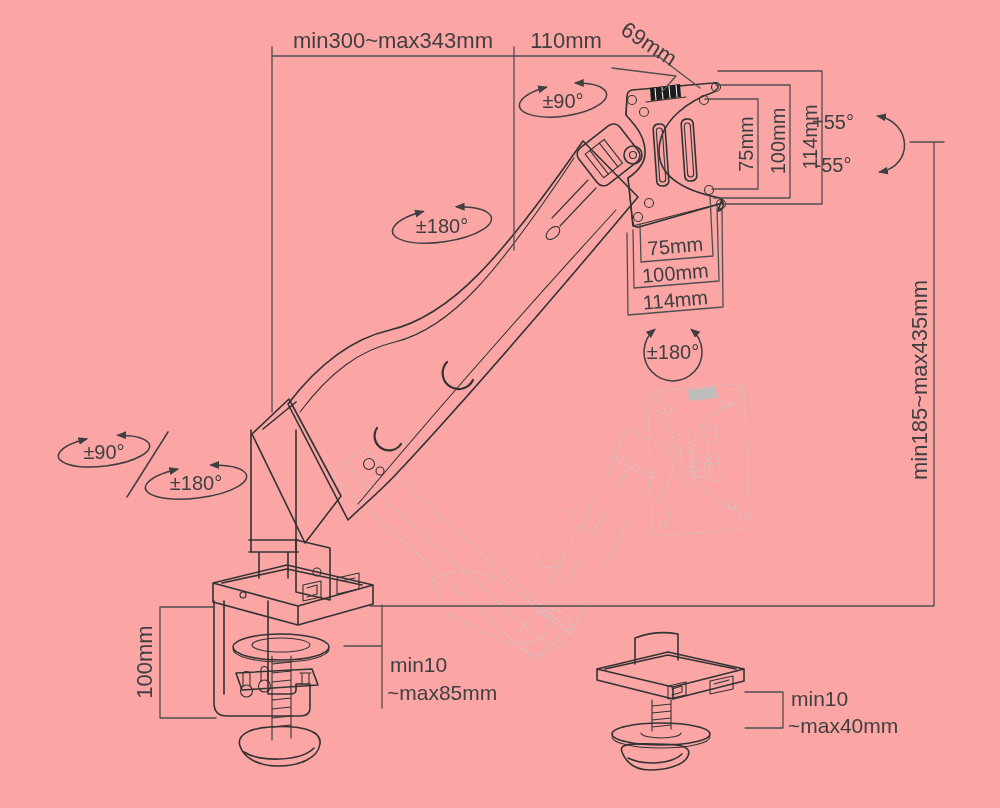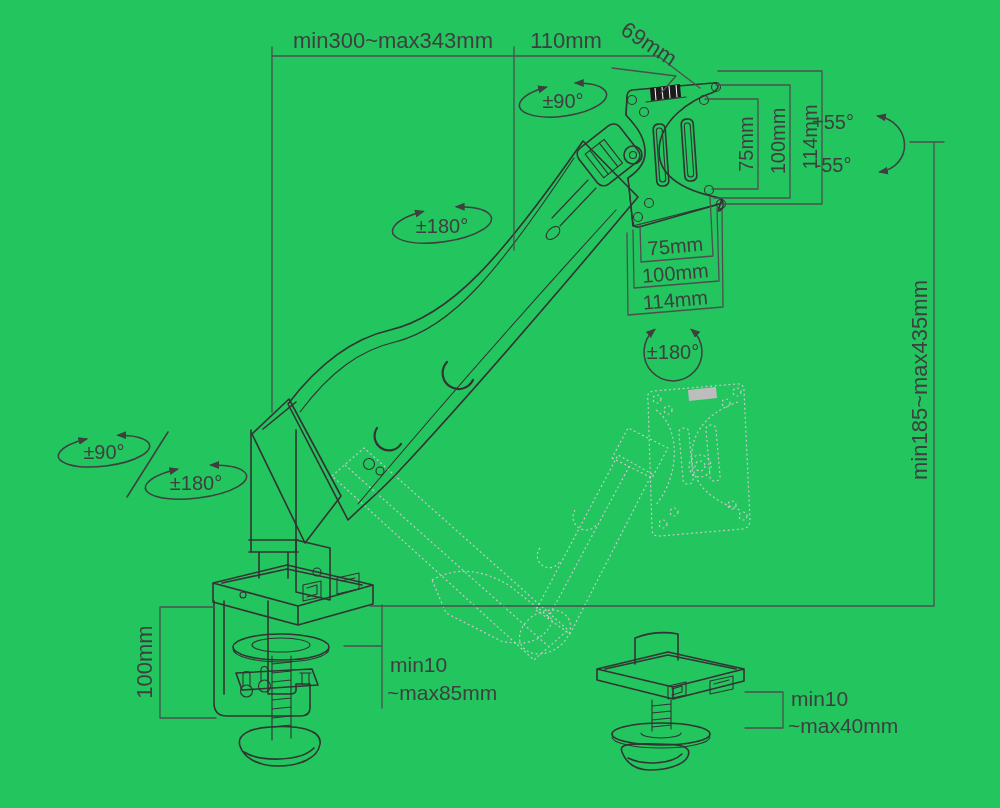--- a/index.html
+++ b/index.html
@@ -1,16 +1,16 @@
 <!DOCTYPE html>
 <html><head>
 <meta charset="utf-8">
 <style>
   html,body{margin:0;padding:0;background:#fff;}
-  .stage{position:relative;width:1000px;height:808px;background:#22c55e;overflow:hidden;}
+  .stage{position:relative;width:1000px;height:808px;background:#fca5a5;overflow:hidden;}
   svg{display:block;}
   .dim-text{font:22px "Liberation Sans", sans-serif;fill:#3f3f3f;text-anchor:middle;}
   .dim-text-sm{font:20px "Liberation Sans", sans-serif;fill:#3f3f3f;text-anchor:middle;}
   .dim-text-start{font:21px "Liberation Sans", sans-serif;fill:#3f3f3f;text-anchor:start;}
   .art{stroke:#333333;fill:none;stroke-width:1.6;stroke-linejoin:round;stroke-linecap:round;}
   .art-thin{stroke:#333333;fill:none;stroke-width:1.1;stroke-linejoin:round;stroke-linecap:round;}
   .dim{stroke:#4f4f4f;fill:none;stroke-width:1.3;stroke-linecap:round;}
   .rot{stroke:#3f3f3f;fill:none;stroke-width:1.5;stroke-linecap:round;}
   .ghost{stroke:#c9c9c9;fill:none;stroke-width:1.2;stroke-dasharray:2 2.6;stroke-linejoin:round;}
   .knob{fill:#1c1c1c;stroke:none;}

